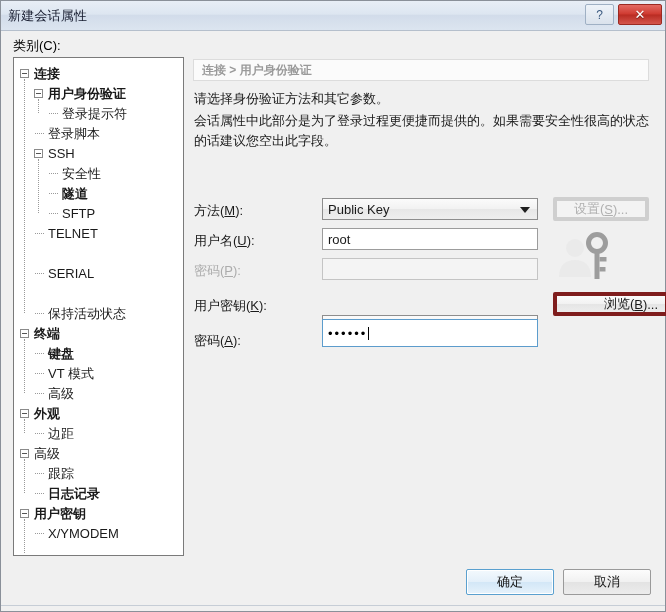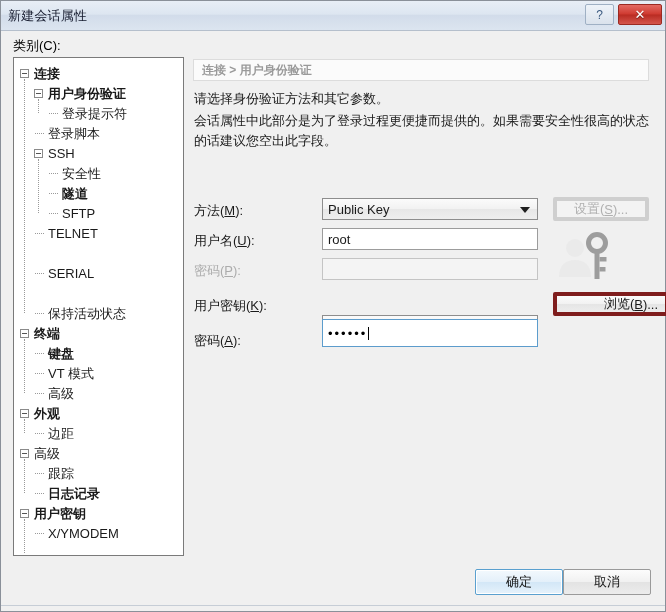--- a/index.html
+++ b/index.html
@@ -211,21 +211,21 @@
   }
 
   
   #sep {
     position: absolute; left: 0; top: 604px;
     width: 664px; height: 1px;
     background: #c6cdd6;
   }
   #footer-btns {
     position: absolute; right: 14px; top: 568px;
-    display: flex; 
+    display: flex; gap: 9px;
   }
   .fbtn {
     width: 88px; height: 26px;
     display: flex; align-items: center; justify-content: center;
     font-size: 13px; color: #111;
     border-radius: 2px;
   }
   .fbtn.primary {
     border: 1px solid #5aa0cf;
     background: linear-gradient(to bottom,#f3f9fd 0%,#e4f0fa 48%,#d3e7f7 52%,#e6f2fb 100%);

